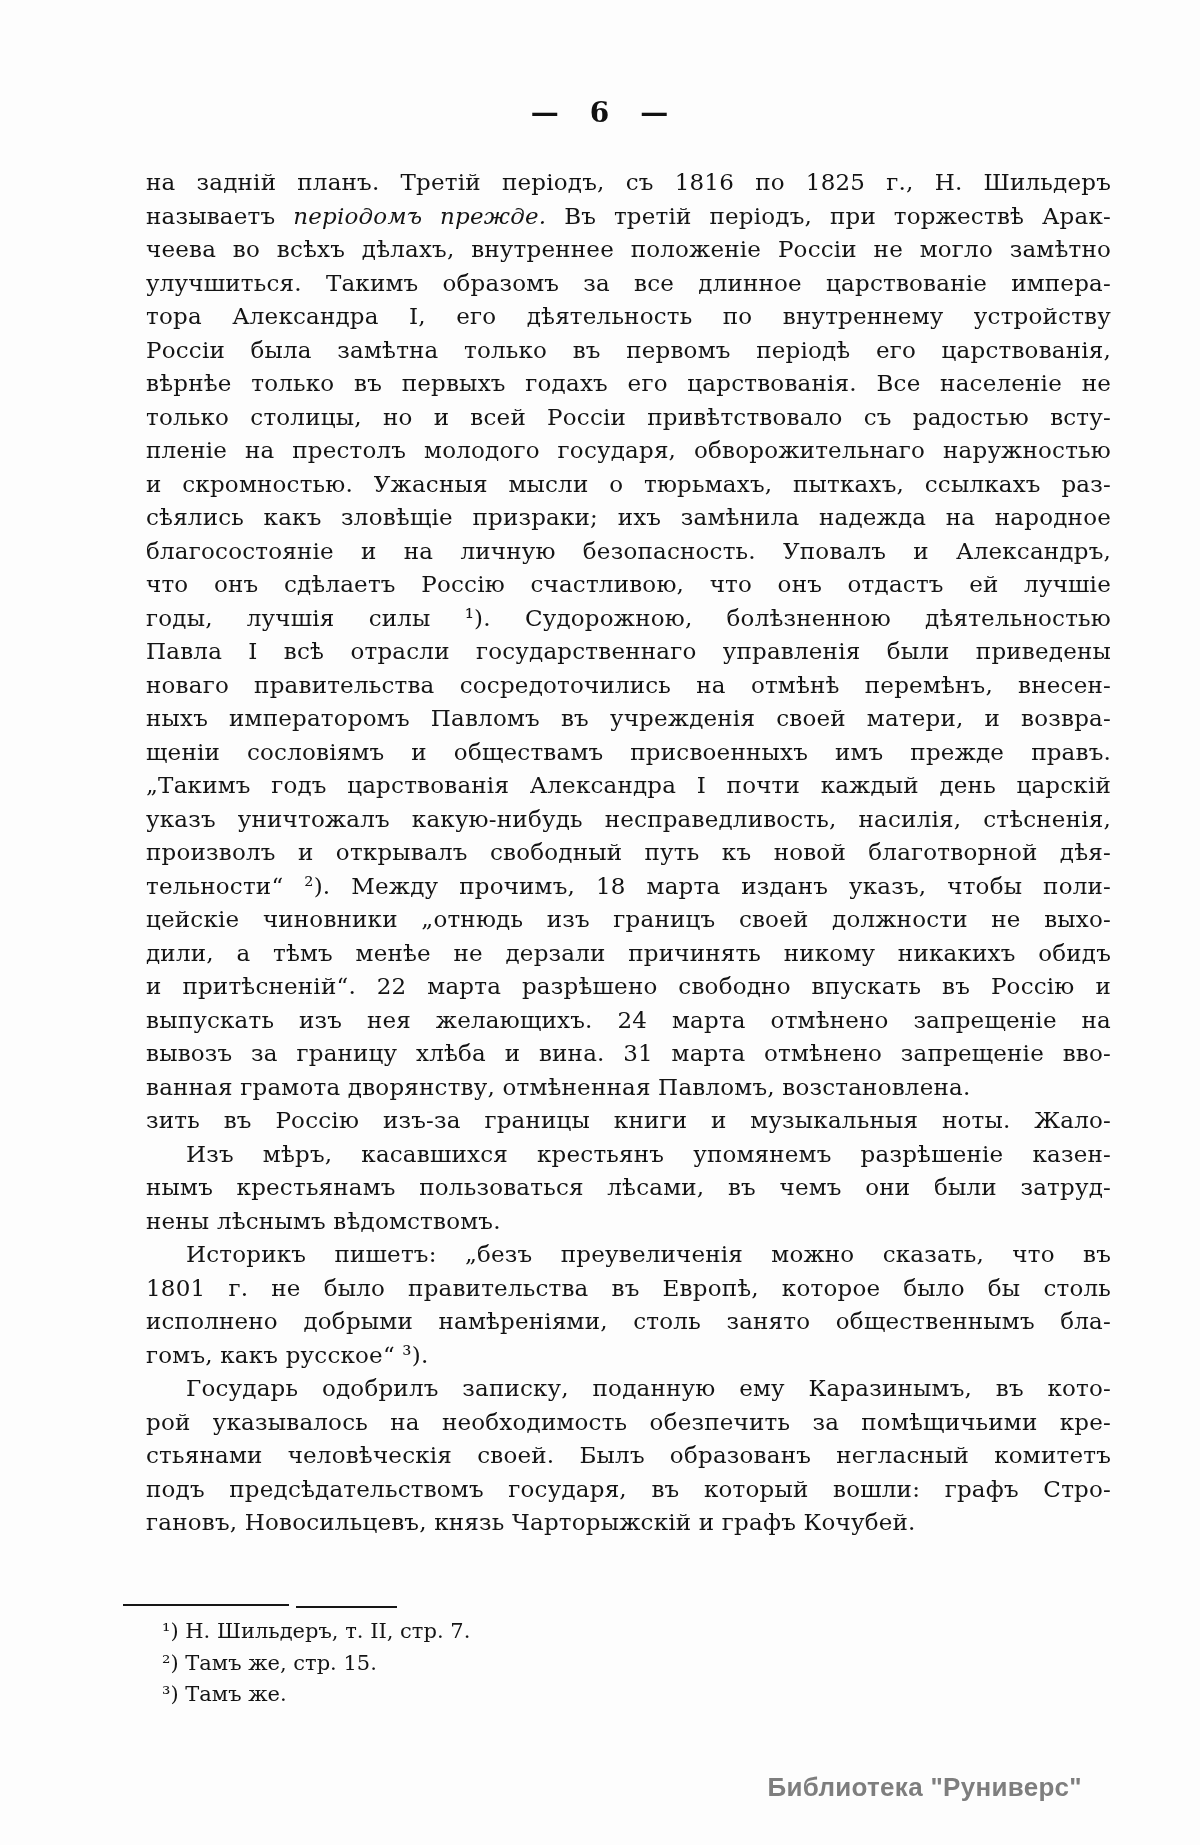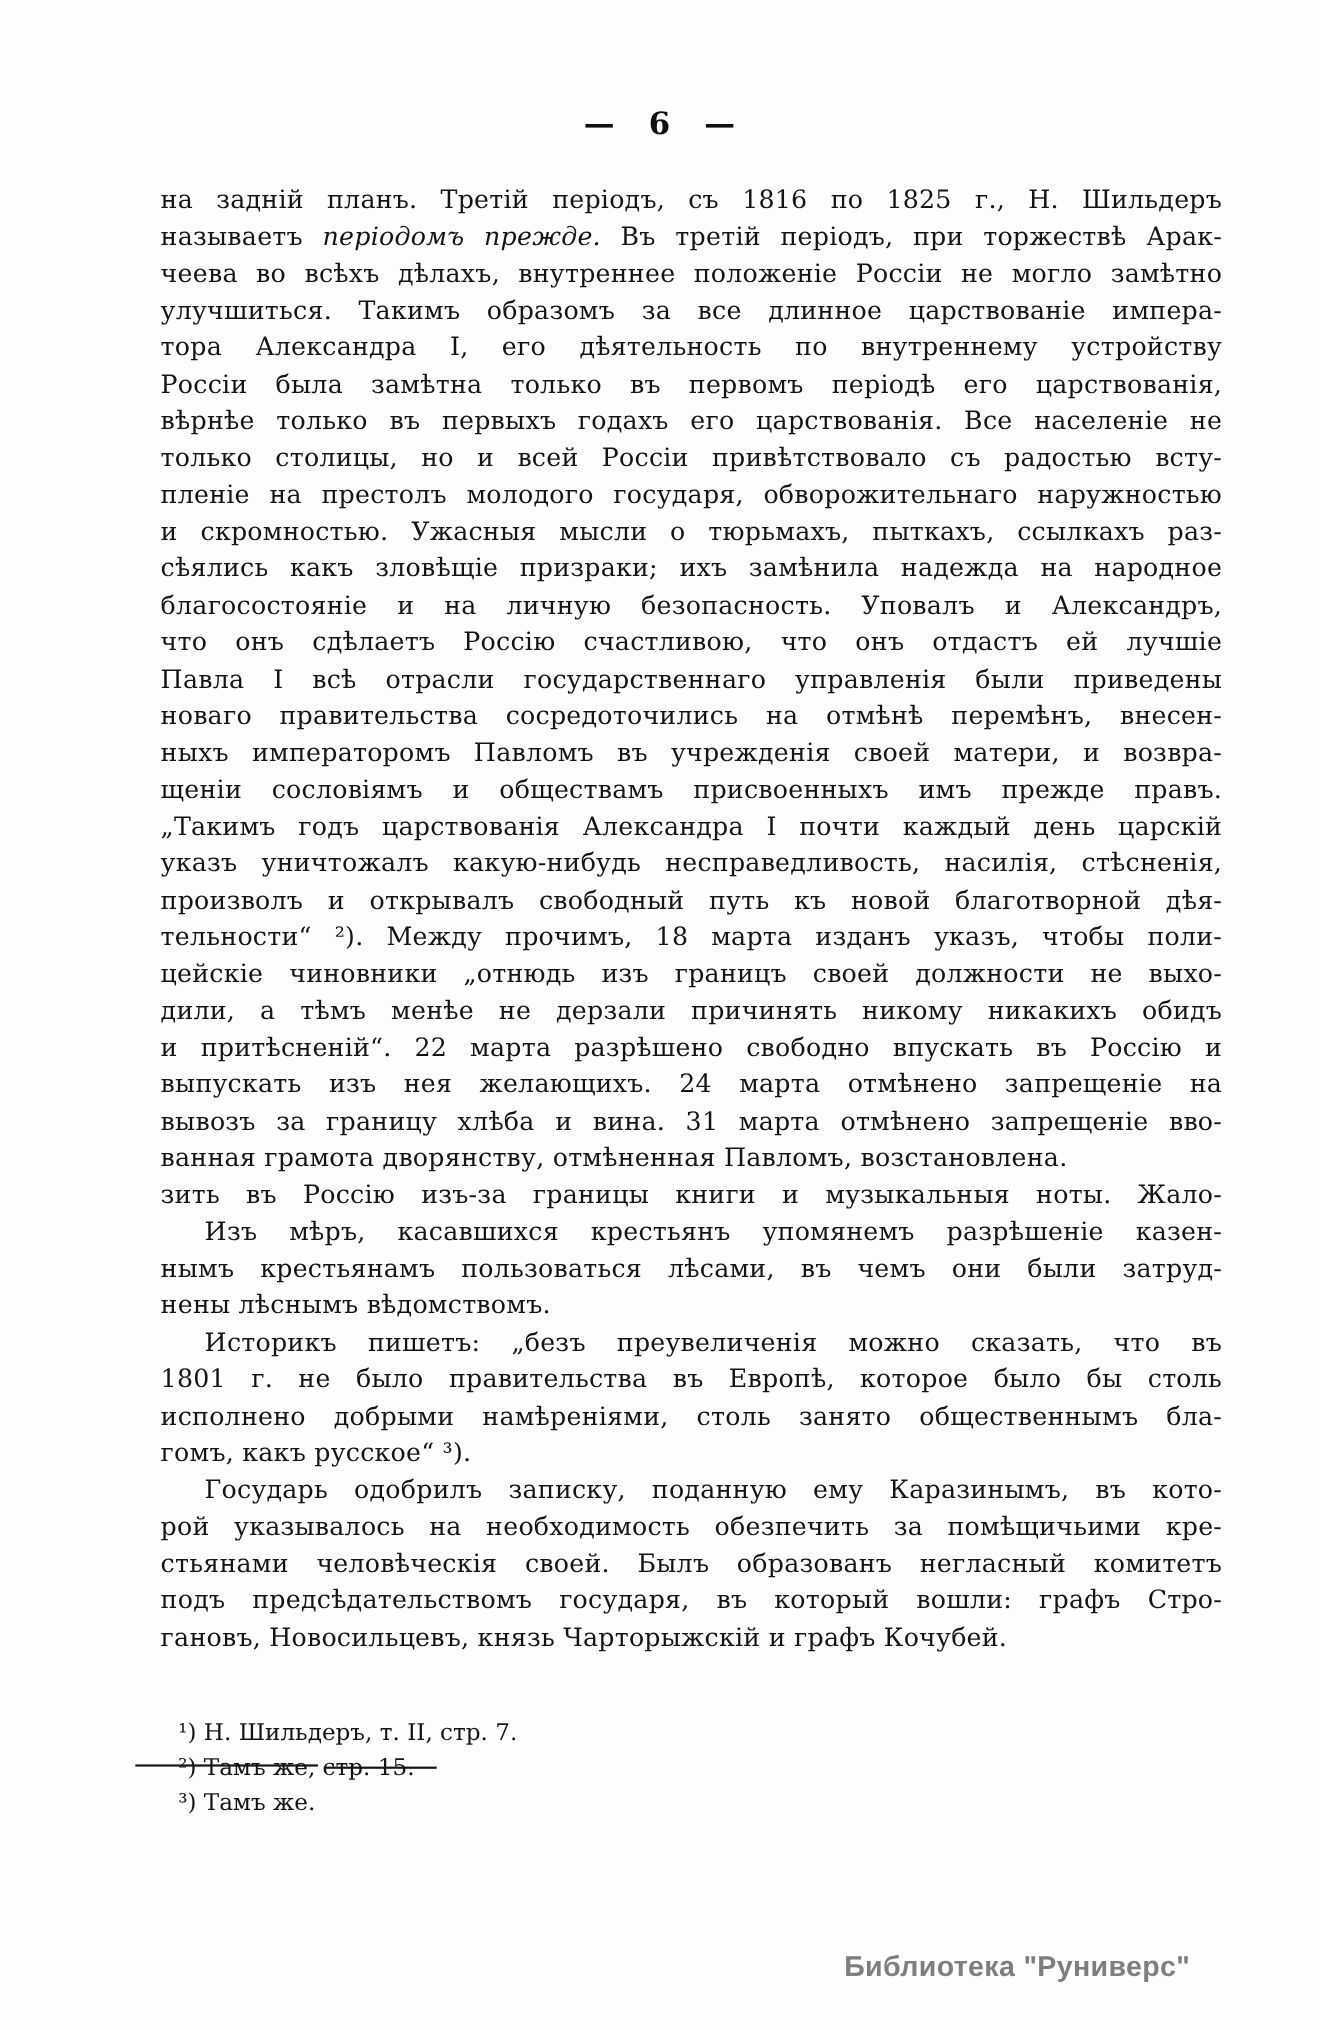--- a/index.html
+++ b/index.html
@@ -40,21 +40,21 @@
   .fn-rule {
     position: absolute;
     height: 2px;
     background: #161616;
   }
   .fn-rule-a { left: 123px; top: 1604px; width: 166px; }
   .fn-rule-b { left: 296px; top: 1606px; width: 101px; }
   .footnotes {
     position: absolute;
     left: 122px;
-    top: 1560px;
+    top: 1616px;
     width: 965px;
     font-size: 21px;
     line-height: 31.5px;
   }
   .footnote { padding-left: 40px; }
   .watermark {
     position: absolute;
     right: 118px;
     top: 1772px;
     font-family: "Liberation Sans", "DejaVu Sans", sans-serif;
@@ -80,20 +80,21 @@
       <div class="line">улучшиться. Такимъ образомъ за все длинное царствованіе импера-</div>
       <div class="line">тора Александра I, его дѣятельность по внутреннему устройству</div>
       <div class="line">Россіи была замѣтна только въ первомъ періодѣ его царствованія,</div>
       <div class="line">вѣрнѣе только въ первыхъ годахъ его царствованія. Все населеніе не</div>
       <div class="line">только столицы, но и всей Россіи привѣтствовало съ радостью всту-</div>
       <div class="line">пленіе на престолъ молодого государя, обворожительнаго наружностью</div>
       <div class="line">и скромностью. Ужасныя мысли о тюрьмахъ, пыткахъ, ссылкахъ раз-</div>
       <div class="line">сѣялись какъ зловѣщіе призраки; ихъ замѣнила надежда на народное</div>
       <div class="line">благосостояніе и на личную безопасность. Уповалъ и Александръ,</div>
       <div class="line">что онъ сдѣлаетъ Россію счастливою, что онъ отдастъ ей лучшіе</div>
+      <div class="line">годы, лучшія силы ¹). Судорожною, болѣзненною дѣятельностью</div>
       <div class="line">Павла I всѣ отрасли государственнаго управленія были приведены</div>
       <div class="line">новаго правительства сосредоточились на отмѣнѣ перемѣнъ, внесен-</div>
       <div class="line">ныхъ императоромъ Павломъ въ учрежденія своей матери, и возвра-</div>
       <div class="line">щеніи сословіямъ и обществамъ присвоенныхъ имъ прежде правъ.</div>
       <div class="line">„Такимъ годъ царствованія Александра I почти каждый день царскій</div>
       <div class="line">указъ уничтожалъ какую-нибудь несправедливость, насилія, стѣсненія,</div>
       <div class="line">произволъ и открывалъ свободный путь къ новой благотворной дѣя-</div>
       <div class="line">тельности“ ²). Между прочимъ, 18 марта изданъ указъ, чтобы поли-</div>
       <div class="line">цейскіе чиновники „отнюдь изъ границъ своей должности не выхо-</div>
       <div class="line">дили, а тѣмъ менѣе не дерзали причинять никому никакихъ обидъ</div>

